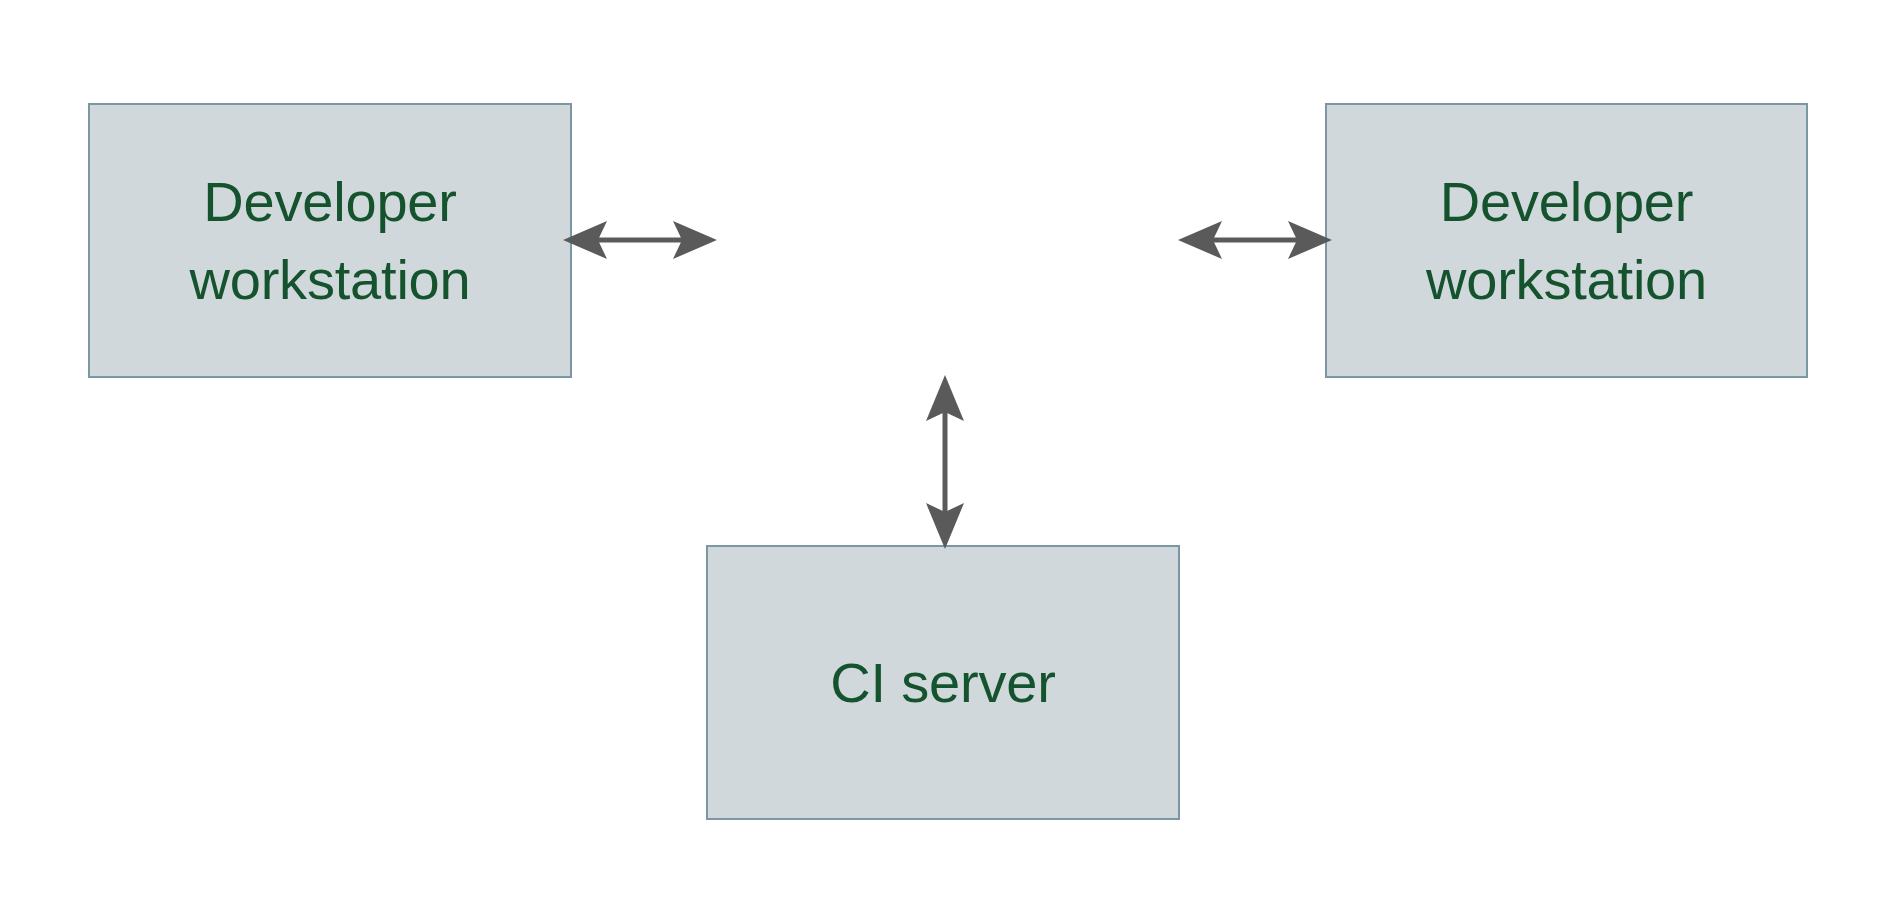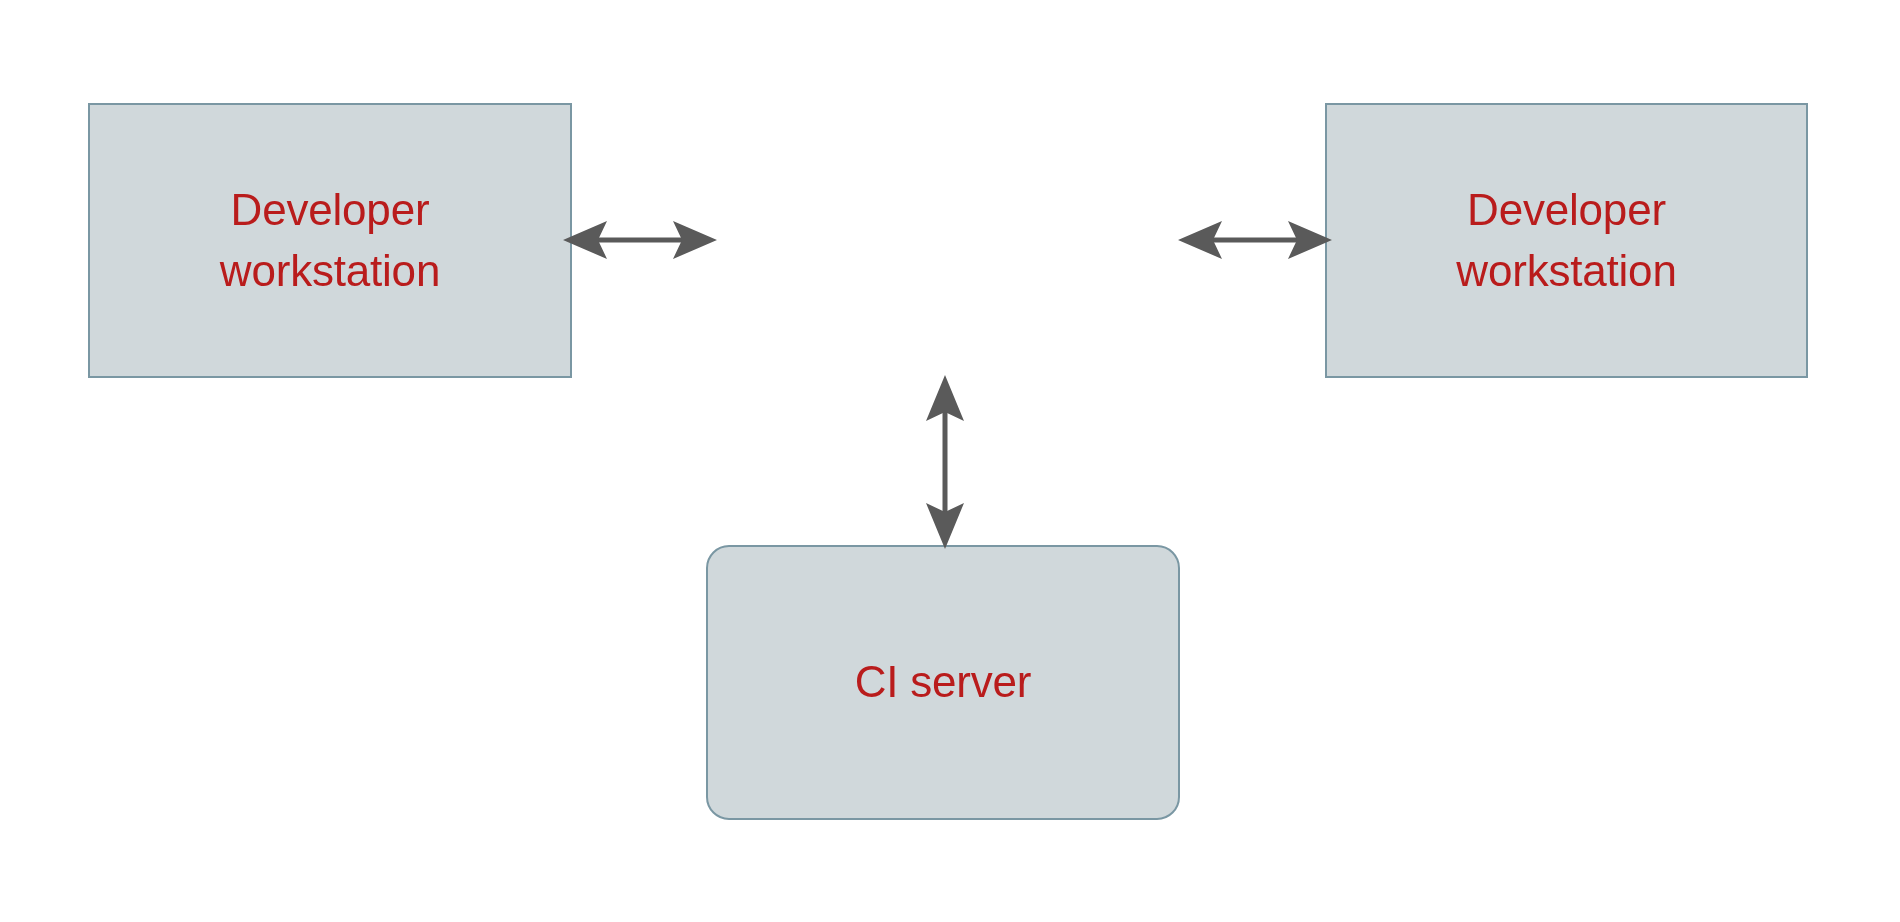--- a/index.html
+++ b/index.html
@@ -22,41 +22,41 @@
     position: absolute;
     box-sizing: border-box;
     background: #d0d8db;
     border: 2px solid #7a97a3;
     display: flex;
     align-items: center;
     justify-content: center;
     text-align: center;
   }
   .node-label {
-    font-size: 44px;
+    font-size: 56px;
     line-height: 1.38;
-    color: #b91c1c;
+    color: #14532d;
     font-weight: 400;
     letter-spacing: -0.2px;
     white-space: pre-line;
     padding: 0 8px;
   }
   .connector {
     position: absolute;
     pointer-events: none;
   }
   .connector svg {
     display: block;
     overflow: visible;
   }
   
   #node-dev-left   { left: 88px;   top: 103px; width: 484px; height: 275px; }
   #node-shared     { left: 708px;  top: 103px; width: 477px; height: 275px; }
   #node-dev-right  { left: 1325px; top: 103px; width: 483px; height: 275px; }
-  #node-ci         { left: 706px;  top: 545px; width: 474px; height: 275px; border-radius: 23px; }
+  #node-ci         { left: 706px;  top: 545px; width: 474px; height: 275px; }
 
   #conn-left-shared  { left: 560px;  top: 205px; width: 160px; height: 70px; }
   #conn-shared-right { left: 1175px; top: 205px; width: 160px; height: 70px; }
   #conn-shared-ci    { left: 910px;  top: 372px; width: 70px;  height: 180px; }
 </style>
 </head>
 <body>
 
 <div id="canvas">
 

